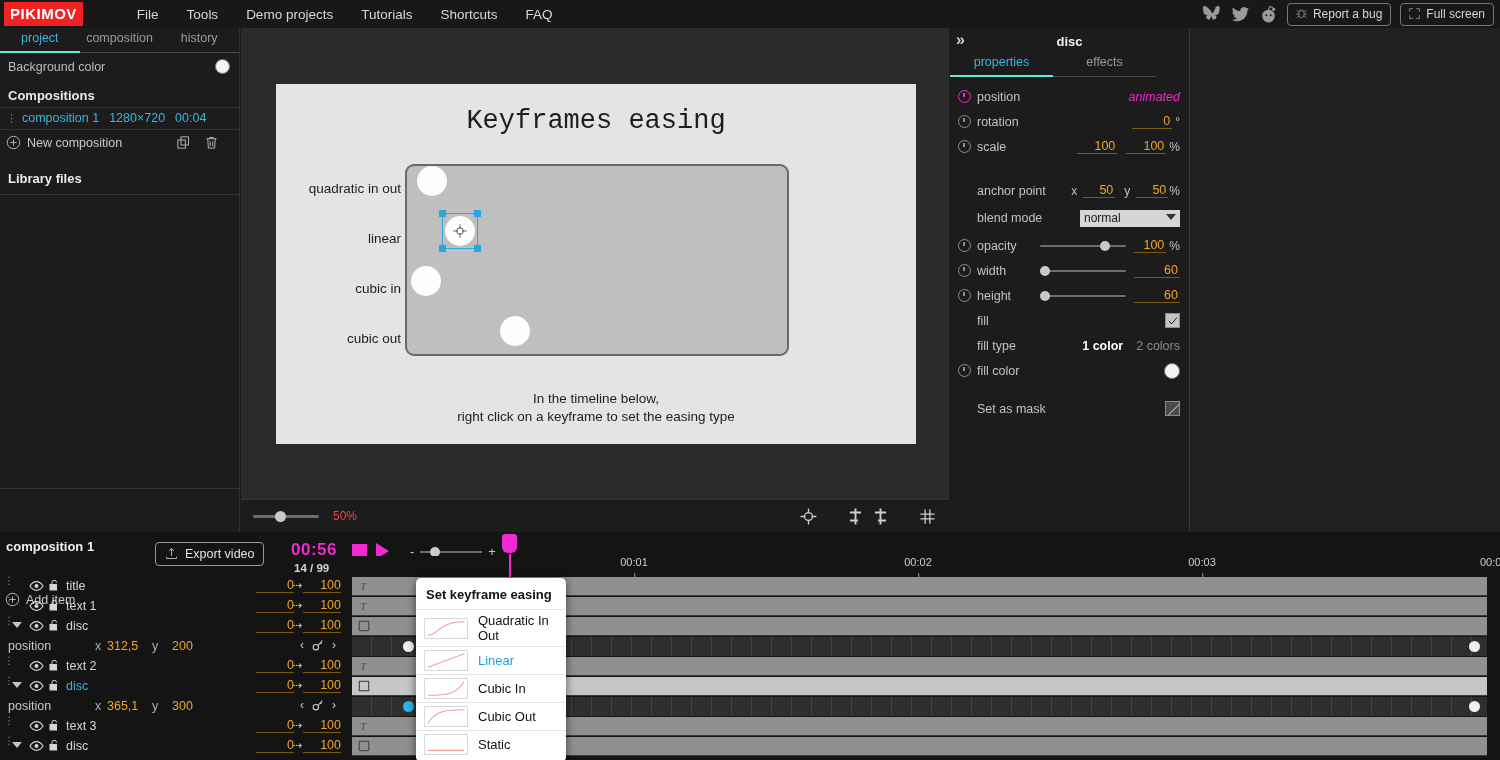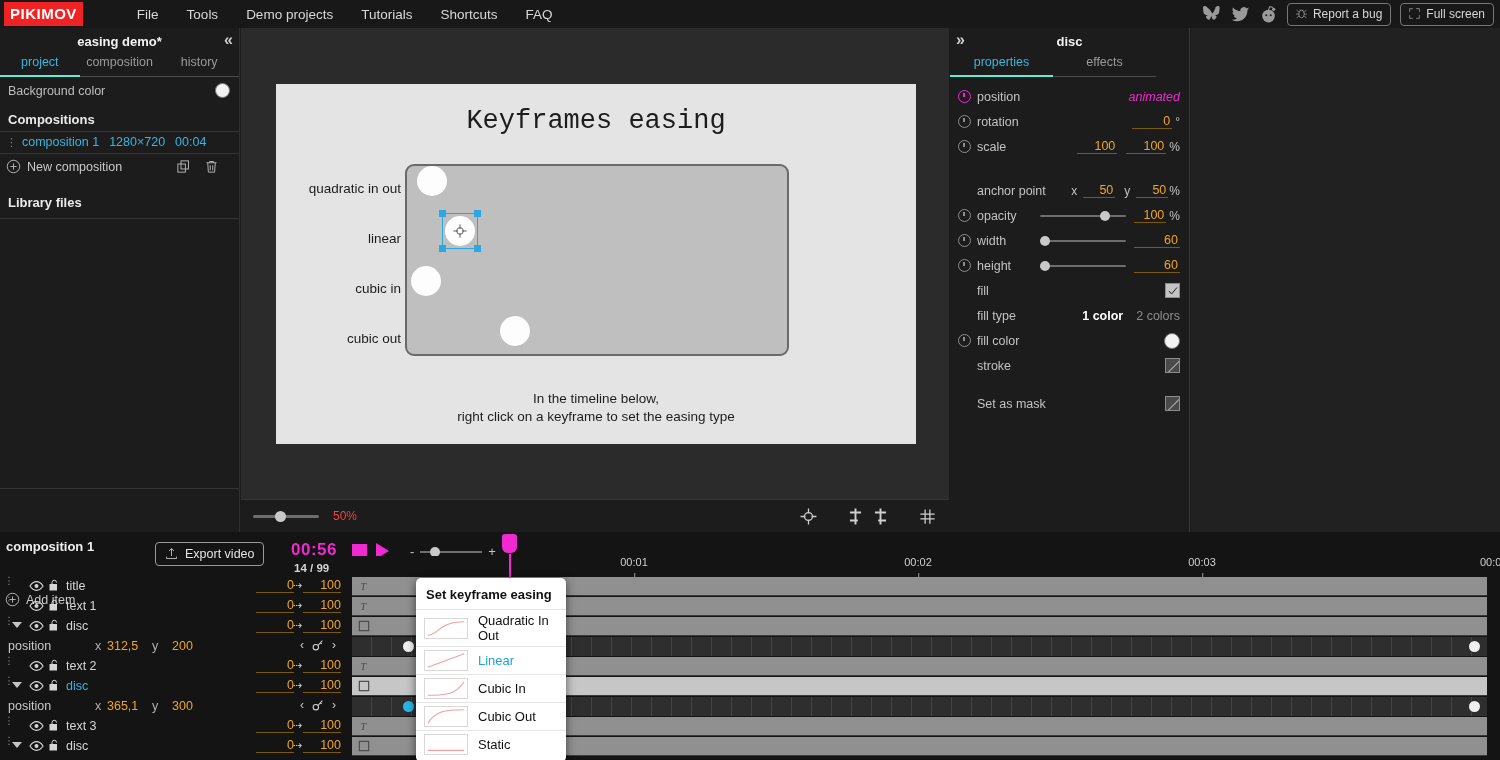--- a/index.html
+++ b/index.html
@@ -342,24 +342,20 @@
       <div class="topbtn">
         <svg viewBox="0 0 24 24">
             <path d="M3 9V3h6M21 9V3h-6M3 15v6h6M21 15v6h-6"></path>
           </svg>
         <span>Full screen</span>
       </div>
     </div>
   </div>
 
   <div class="leftpanel">
-    <div class="lp-title">
-      <span>easing demo*</span>
-      <span class="collapse-ic">«</span>
-    </div>
     <div class="lp-tabs">
       <div class="lp-tab active">project</div>
       <div class="lp-tab">composition</div>
       <div class="lp-tab">history</div>
     </div>
     <div class="lp-row">
       <span>Background color</span>
       <span class="swatch-white"></span>
     </div>
     <div class="lp-section">Compositions</div>
@@ -490,20 +486,28 @@
       <span style="margin-left:auto; display:flex; align-items:center; gap:6px;">
         <span class="unit">x</span>
         <span class="num-underline" style="min-width:32px;">50</span>
         <span class="unit">y</span>
         <span style="display:flex; align-items:center;">
           <span class="num-underline" style="min-width:32px;">50</span>
           <span class="unit" style="margin-left:1px;">%</span>
         </span>
       </span>
     </div>
+    <div class="prop-row" style="height:30px;">
+      <span class="clock-sp"></span>
+      <span class="lbl">blend mode</span>
+      <span class="dropdown" style="margin-left:auto;">
+        <span>normal</span>
+        <span class="caret"></span>
+      </span>
+    </div>
 
     <div class="prop-row">
       <span class="clock"></span>
       <span class="lbl">opacity</span>
       <span style="margin-left:auto; display:flex; align-items:center;">
         <span class="slider-track">
             <span class="slider-knob" style="left:60px;"></span>
           </span>
         <span class="num-underline" style="min-width:32px;">100</span>
         <span class="unit">%</span>
@@ -544,25 +548,20 @@
       <span class="lbl">fill type</span>
       <span style="margin-left:auto; display:flex; align-items:center;">
         <span class="fill-type-1">1 color</span>
         <span class="fill-type-2">2 colors</span>
       </span>
     </div>
     <div class="prop-row">
       <span class="clock"></span>
       <span class="lbl">fill color</span>
       <span class="swatch-white" style="margin-left:auto; width:16px; height:16px;"></span>
-    </div>
-    <div class="prop-row">
-      <span class="clock-sp"></span>
-      <span class="lbl">stroke</span>
-      <span class="empty-check" style="margin-left:auto;"></span>
     </div>
     <div class="prop-row" style="margin-top:13px;">
       <span class="clock-sp"></span>
       <span class="lbl">Set as mask</span>
       <span class="empty-check" style="margin-left:auto;"></span>
     </div>
   </div>
 
   <div class="timeline">
     <div class="tl-head">

